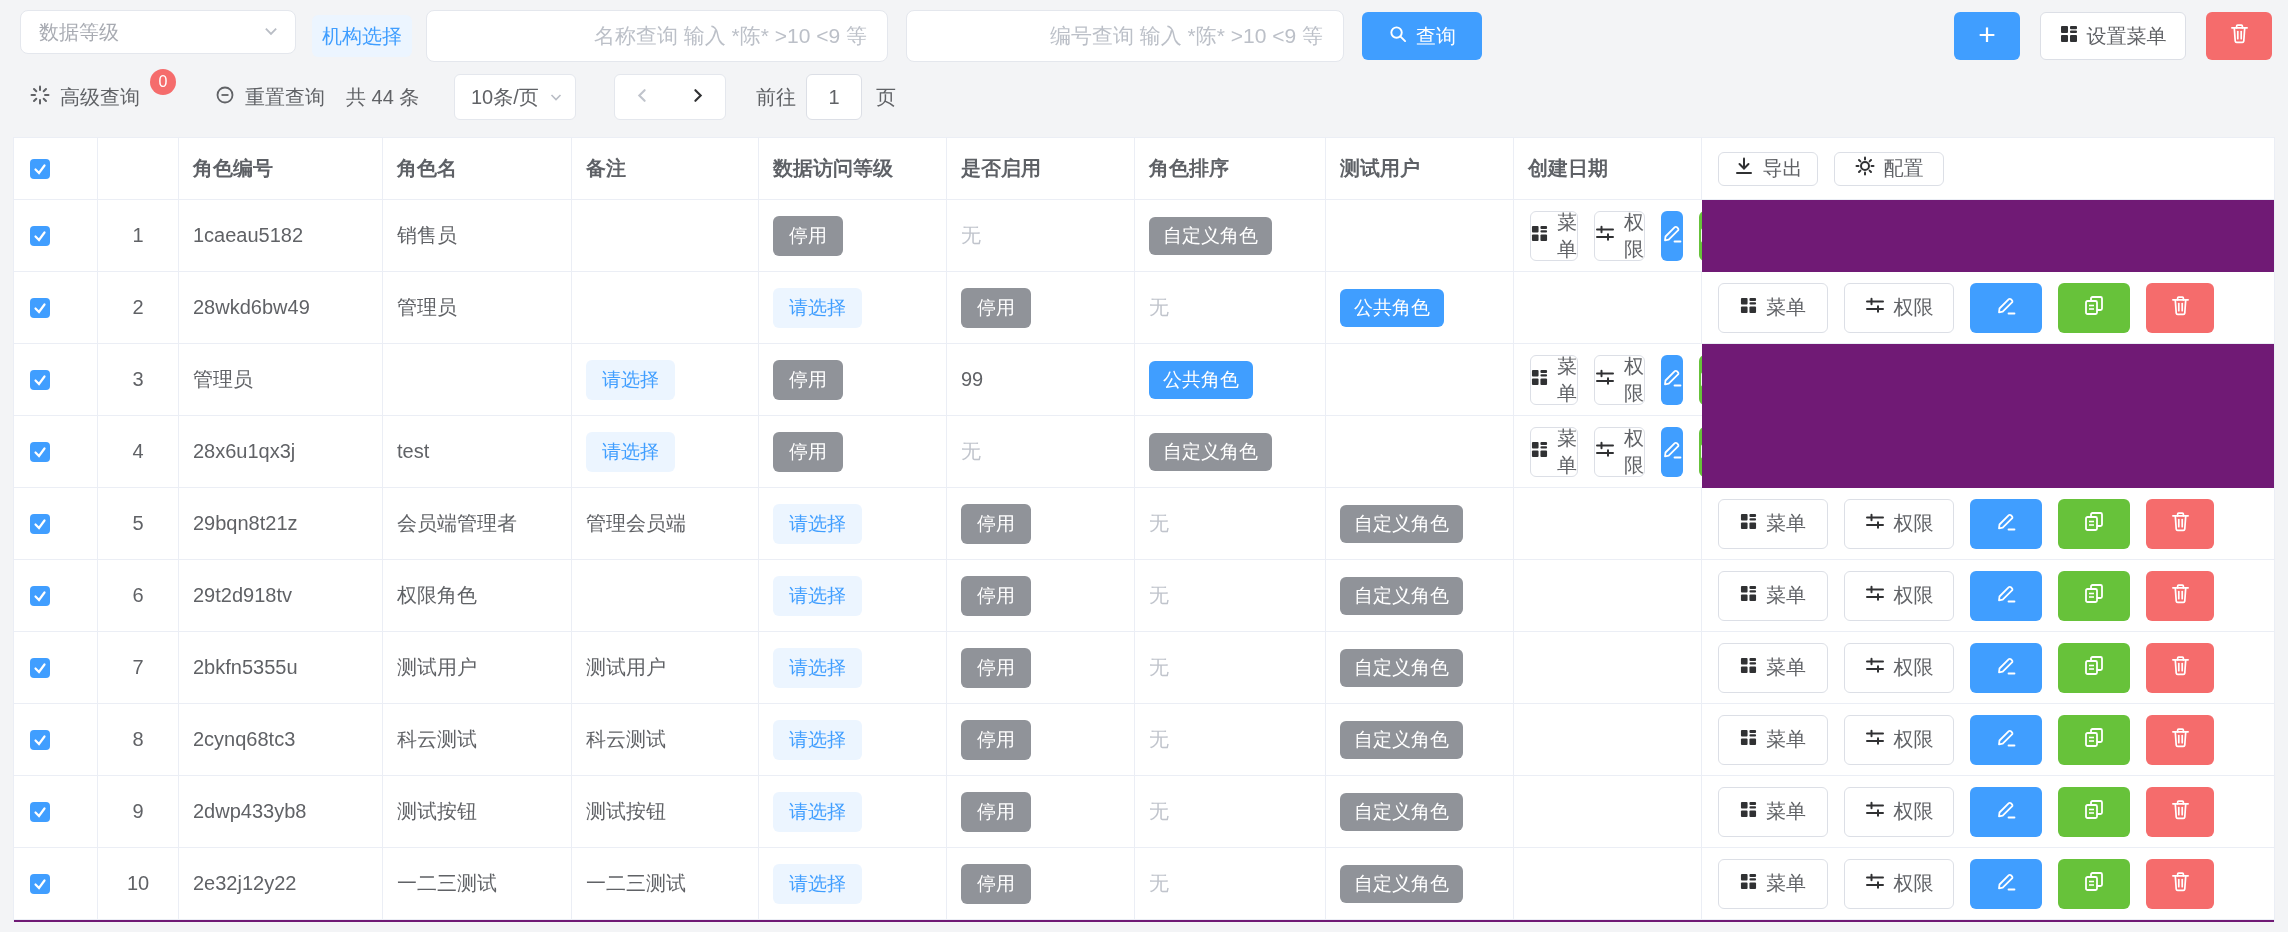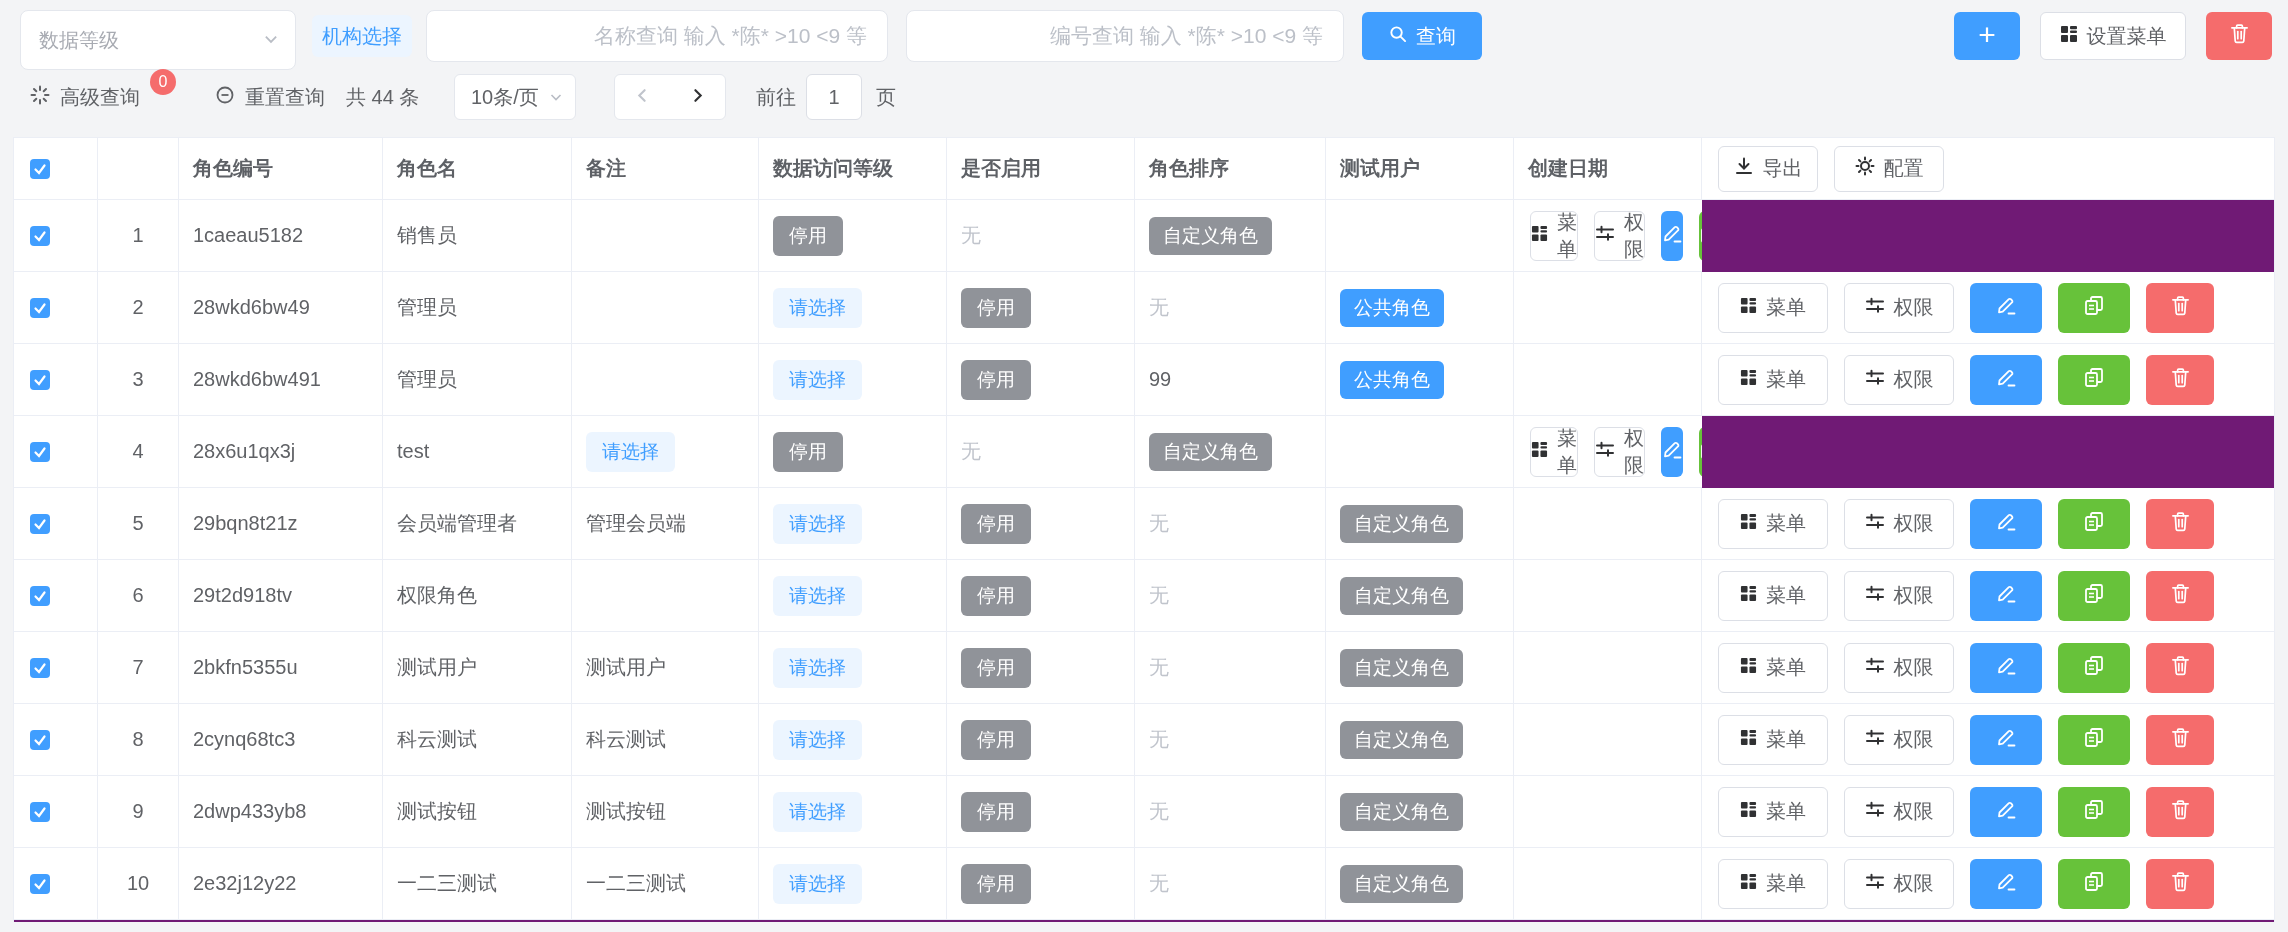--- a/index.html
+++ b/index.html
@@ -84,31 +84,31 @@
     height:38px; padding:0 14px; border-radius:6px; font-size:19px;
     display:inline-flex; align-items:center; justify-content:center; color:#fff;
   }
   .tag-info { background:#909399; }
   .tag-primary { background:#409eff; }
   .abtn {
     height:50px; border-radius:6px; display:inline-flex; align-items:center;
     justify-content:center; gap:9px; cursor:pointer; border:none; font-size:20px; font-family:inherit;
   }
   .abtn-outline { background:#fff; border:1px solid #dcdfe6; color:#606266; width:110px; }
-  .hbtn { height:46px; }
+  .hbtn { height:34px; }
   .sq { width:72px; }
   .sq-blue { background:#409eff; }
   .sq-green { background:#67c23a; }
   .sq-red { background:#f56c6c; width:68px; }
   svg { flex:none; }
 </style>
 </head>
 <body>
 
-<div class="abs selectbox" style="left:20px; top:10px; width:276px; height:60px;">
+<div class="abs selectbox" style="left:20px; top:10px; width:276px; height:44px;">
   <span class="placeholder">数据等级</span>
   <span>
     <svg width="16" height="16" viewBox="0 0 14 14" fill="none" stroke="#b9bdc5" stroke-width="1.6">
         <polyline points="2.5,5 7,9.5 11.5,5"></polyline>
       </svg>
   </span>
 </div>
 
 <button class="abs btn btn-lightblue" style="left:312px; top:15px; width:100px; height:42px;">机构选择</button>
 
@@ -429,21 +429,20 @@
 
   <div class="trow">
     <div class="td td-check">
       <span class="checkbox">
         <svg width="14" height="14" viewBox="0 0 14 14" fill="none" stroke="#fff" stroke-width="2.2" stroke-linecap="round">
               <polyline points="2.5,7.5 6,11 11.5,3.5"></polyline>
             </svg>
       </span>
     </div>
     <div class="td td-index">3</div>
-    <div class="td">28wkd6bw491</div>
     <div class="td">管理员</div>
     <div class="td"></div>
     <div class="td">
       <button class="pill pill-plain-blue">请选择</button>
     </div>
     <div class="td">
       <button class="pill pill-gray">停用</button>
     </div>
     <div class="td">99</div>
     <div class="td">

